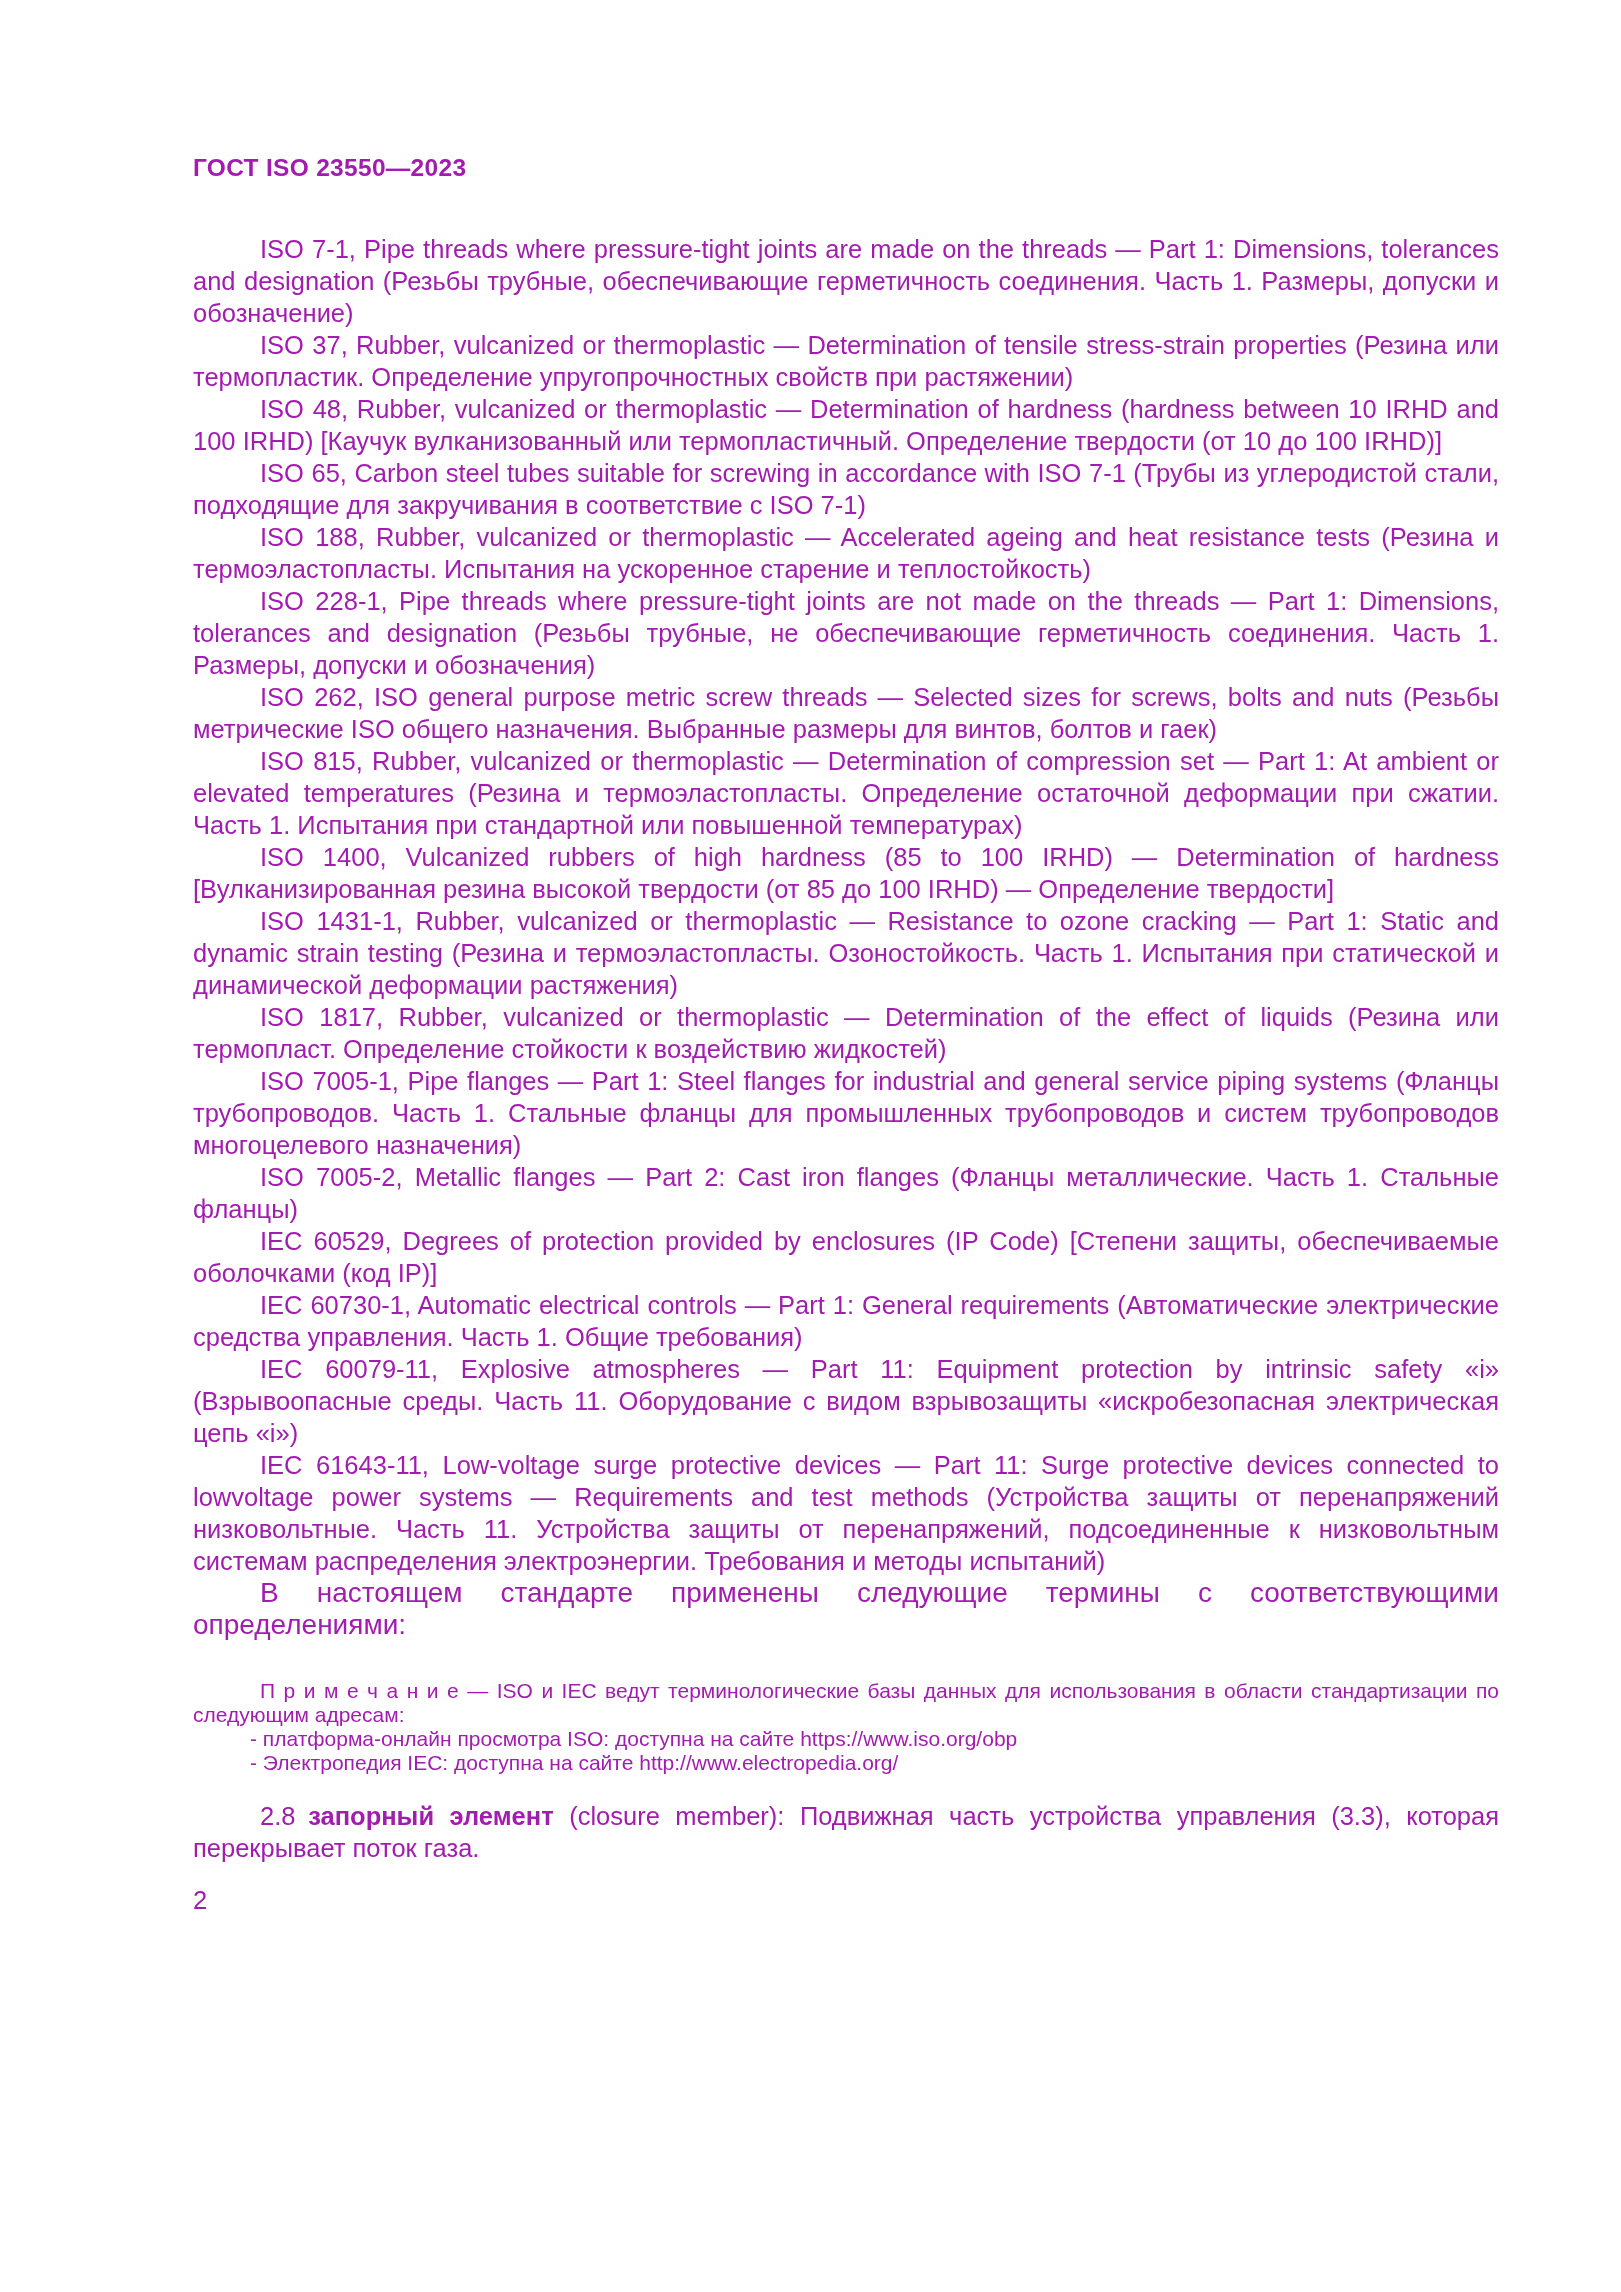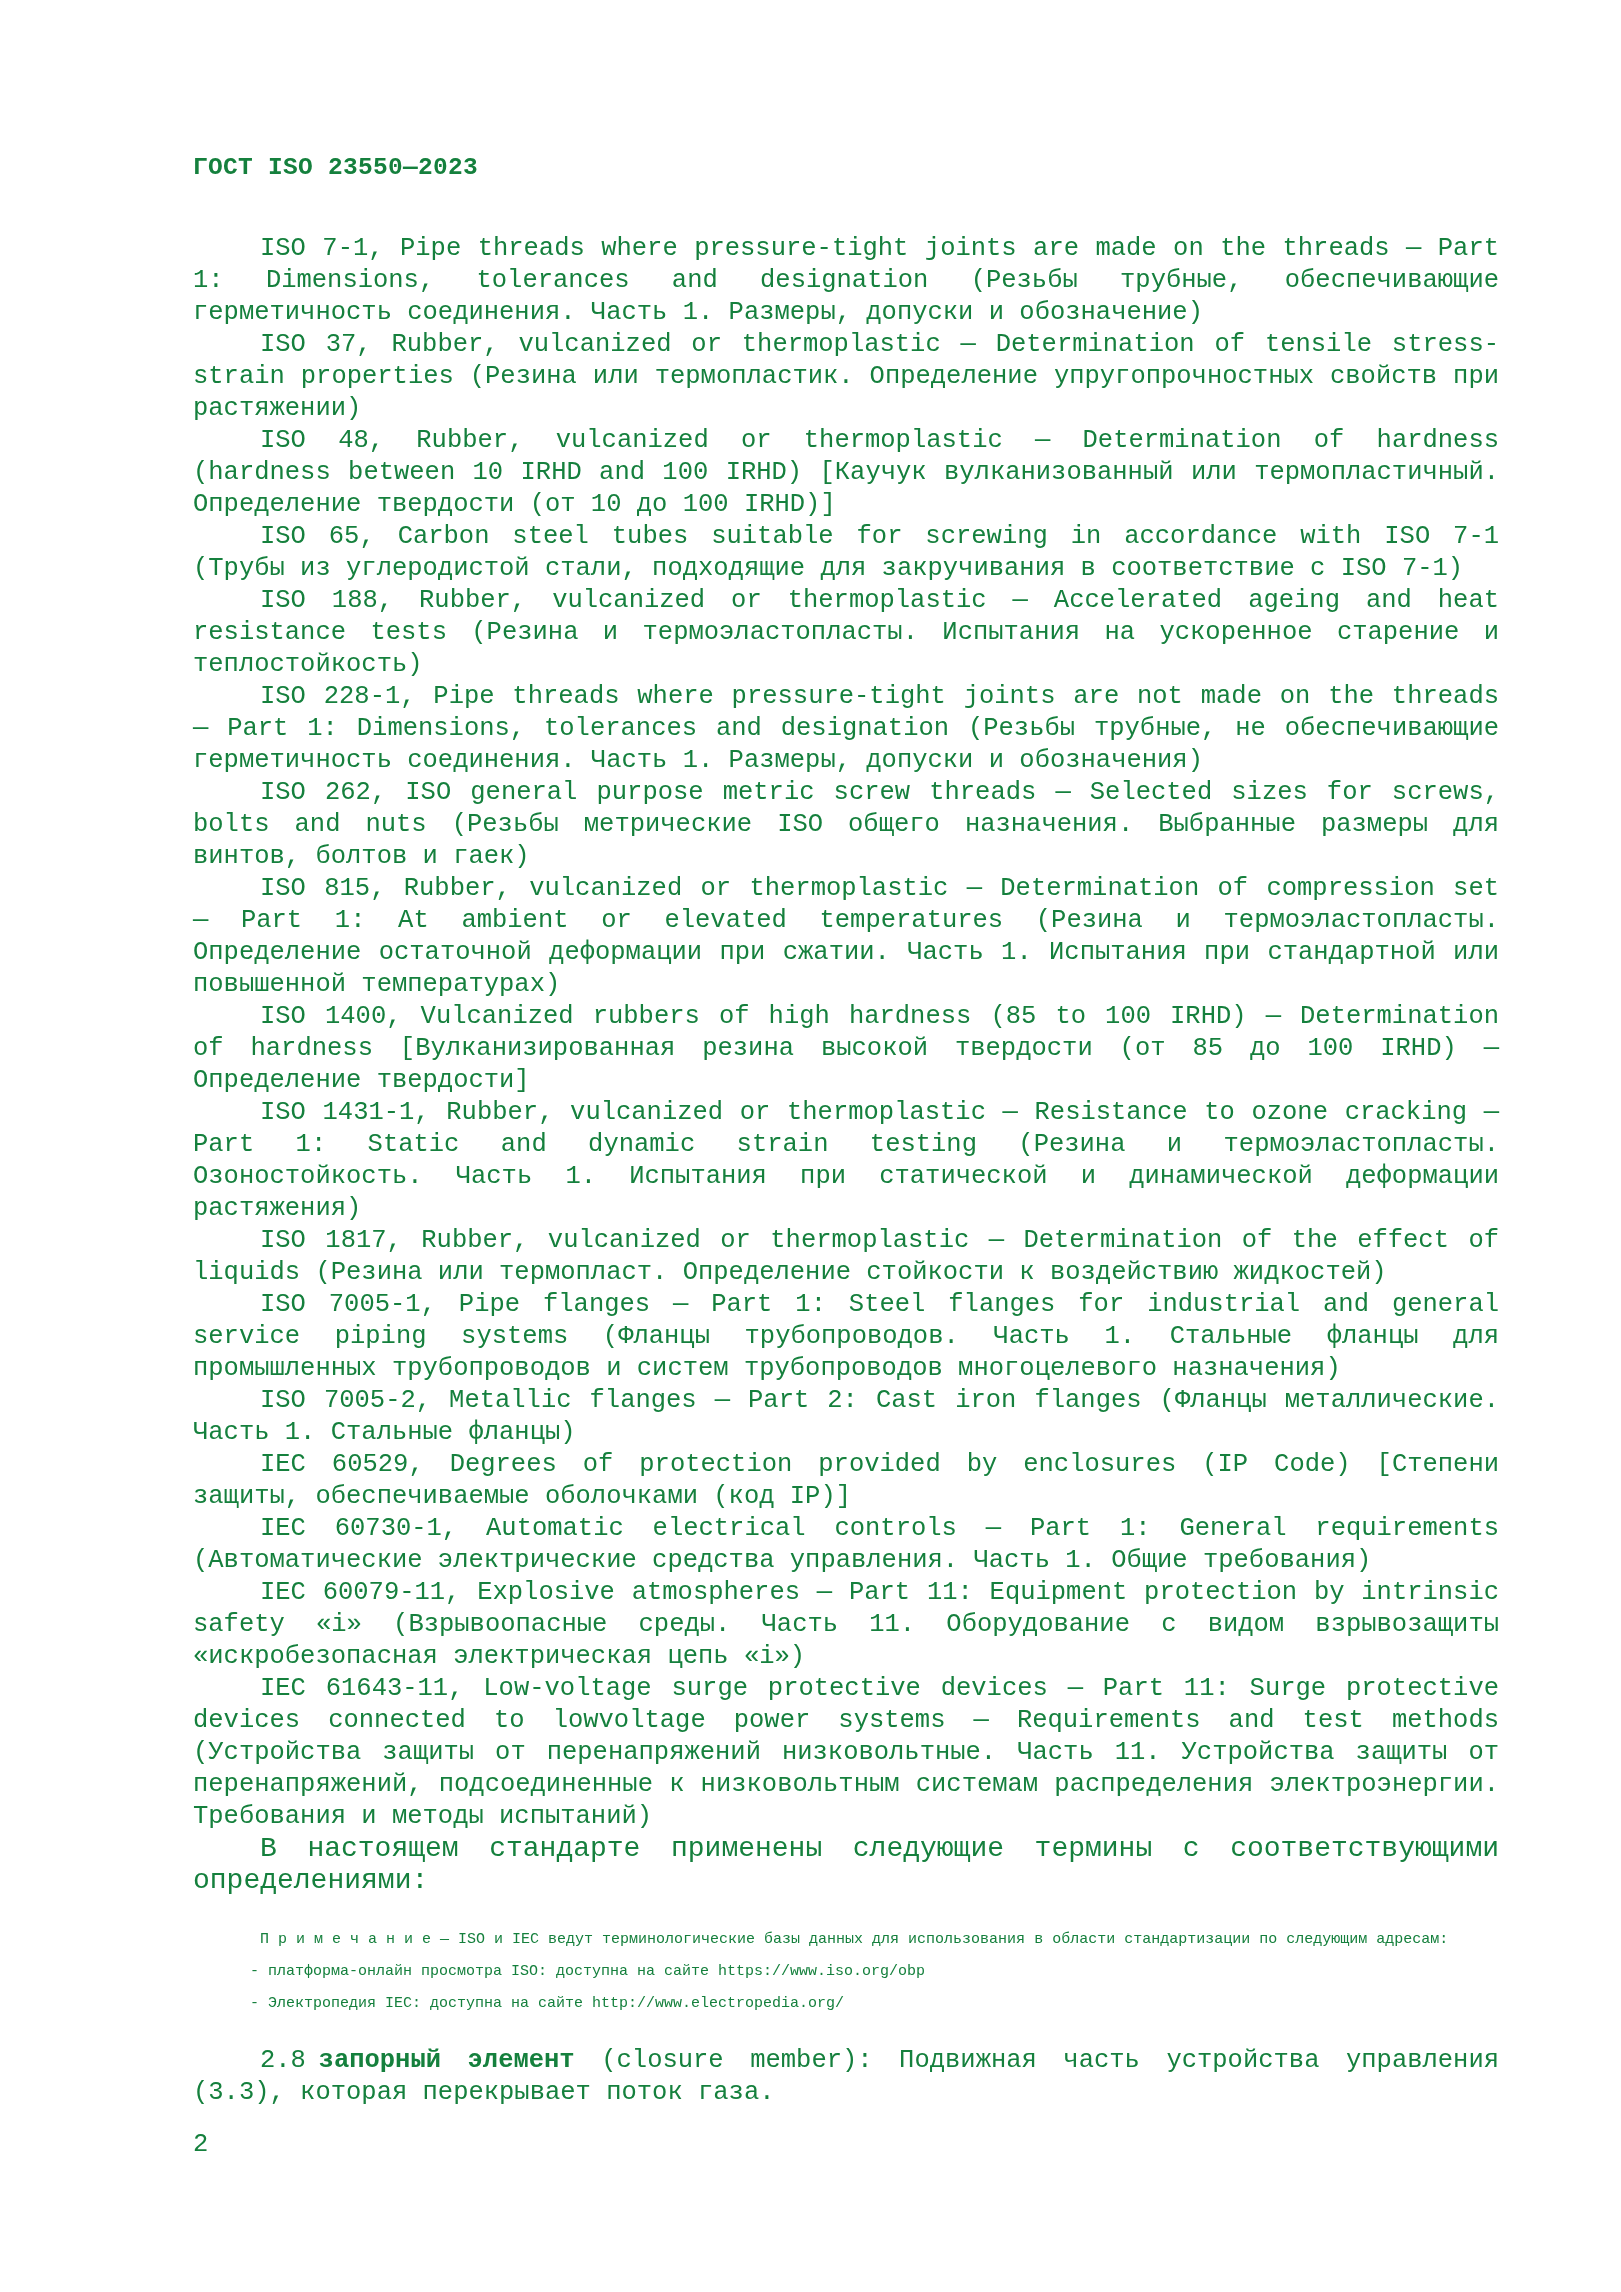--- a/index.html
+++ b/index.html
@@ -6,22 +6,22 @@
     margin: 0;
     padding: 0;
     background: #ffffff;
   }
   .page {
     position: relative;
     width: 1621px;
     height: 2293px;
     box-sizing: border-box;
     background: #ffffff;
-    color: #15803d;
-    font-family: Liberation Mono, monospace;
+    color: #a21caf;
+    font-family: Liberation Sans, sans-serif;
     padding: 155px 122px 0 193px;
     overflow: hidden;
   }
   .doc-header {
     font-size: 24.5px;
     line-height: 26.5px;
     font-weight: bold;
     letter-spacing: 0.3px;
     margin: 0 0 51px 0;
   }
@@ -44,23 +44,23 @@
     margin-right: 17.6px;
   }
   .section-intro {
     margin: 0;
     font-size: 28px;
     line-height: 32px;
     text-align: justify;
     text-indent: 67px;
   }
   .note {
-    margin-top: 27px;
-    font-size: 15px;
-    line-height: 32px;
+    margin-top: 38px;
+    font-size: 21px;
+    line-height: 24px;
   }
   .note .note-first {
     margin: 0;
     text-align: justify;
     text-indent: 67px;
     hyphens: auto;
     -webkit-hyphens: auto;
   }
   .note .note-item {
     margin: 0 0 0 57px;

